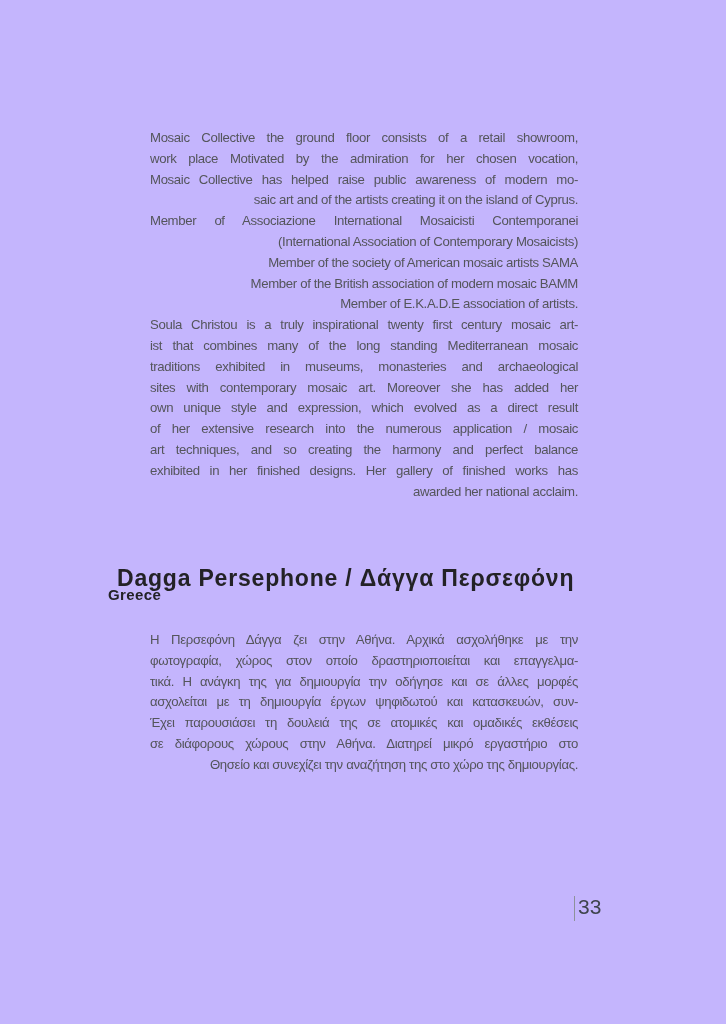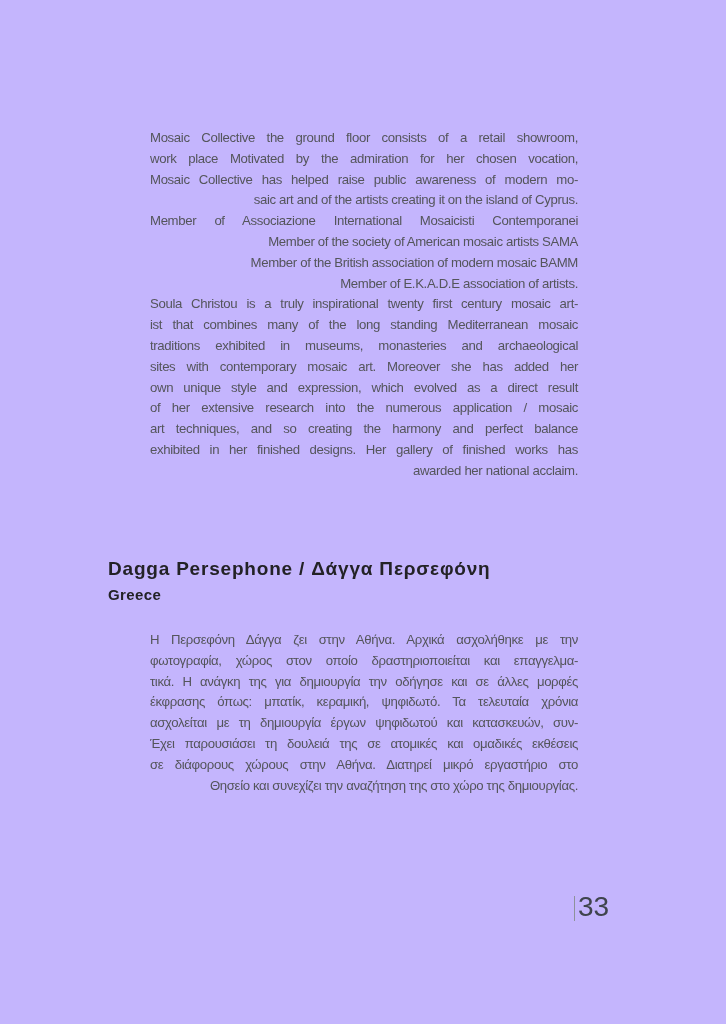--- a/index.html
+++ b/index.html
@@ -31,22 +31,22 @@
   .text-block .line.j {
     text-align: justify;
     text-align-last: justify;
   }
   .block-en { top: 128px; }
   .block-gr { top: 630px; }
   .artist-heading {
     position: absolute;
     left: 108px;
     top: 557px;
-    margin: 0;
-    font-size: 19px;
+    margin: 9px;
+    font-size: 23px;
     font-weight: 700;
     letter-spacing: 0.8px;
     line-height: 24px;
     color: #232226;
   }
   .country-label {
     position: absolute;
     left: 108px;
     top: 586px;
     font-size: 15px;
@@ -61,37 +61,38 @@
     display: flex;
     align-items: flex-start;
   }
   .pn-bar {
     width: 1px;
     height: 25px;
     margin-top: 1px;
     background: #8d929a;
   }
   .pn-num {
-    font-size: 28px;
+    font-size: 21px;
     line-height: 24px;
     padding-left: 3px;
     color: #3f444d;
   }
 </style>
 </head>
 <body>
 
 <div class="page">
 
   <div class="text-block block-en">
     <div class="line j">Mosaic Collective the ground floor consists of a retail showroom,</div>
     <div class="line j">work place Motivated by the admiration for her chosen vocation,</div>
     <div class="line j">Mosaic Collective has helped raise public awareness of modern mo-</div>
     <div class="line">saic art and of the artists creating it on the island of Cyprus.</div>
     <div class="line j">Member of Associazione International Mosaicisti Contemporanei</div>
+    <div class="line">(International Association of Contemporary Mosaicists)</div>
     <div class="line">Member of the society of American mosaic artists SAMA</div>
     <div class="line">Member of the British association of modern mosaic BAMM</div>
     <div class="line">Member of E.K.A.D.E association of artists.</div>
     <div class="line j">Soula Christou is a truly inspirational twenty first century mosaic art-</div>
     <div class="line j">ist that combines many of the long standing Mediterranean mosaic</div>
     <div class="line j">traditions exhibited in museums, monasteries and archaeological</div>
     <div class="line j">sites with contemporary mosaic art. Moreover she has added her</div>
     <div class="line j">own unique style and expression, which evolved as a direct result</div>
     <div class="line j">of her extensive research into the numerous application / mosaic</div>
     <div class="line j">art techniques, and so creating the harmony and perfect balance</div>
@@ -99,21 +100,20 @@
     <div class="line">awarded her national acclaim.</div>
   </div>
 
   <h1 class="artist-heading">Dagga Persephone / Δάγγα Περσεφόνη</h1>
   <div class="country-label">Greece</div>
 
   <div class="text-block block-gr">
     <div class="line j">Η Περσεφόνη Δάγγα ζει στην Αθήνα. Αρχικά ασχολήθηκε με την</div>
     <div class="line j">φωτογραφία, χώρος στον οποίο δραστηριοποιείται και επαγγελμα-</div>
     <div class="line j">τικά. Η ανάγκη της για δημιουργία την οδήγησε και σε άλλες μορφές</div>
-    <div class="line j">έκφρασης όπως: μπατίκ, κεραμική, ψηφιδωτό. Τα τελευταία χρόνια</div>
     <div class="line j">ασχολείται με τη δημιουργία έργων ψηφιδωτού και κατασκευών, συν-</div>
     <div class="line j">Έχει παρουσιάσει τη δουλειά της σε ατομικές και ομαδικές εκθέσεις</div>
     <div class="line j">σε διάφορους χώρους στην Αθήνα. Διατηρεί μικρό εργαστήριο στο</div>
     <div class="line">Θησείο και συνεχίζει την αναζήτηση της στο χώρο της δημιουργίας.</div>
   </div>
 
   <div class="page-number">
     <span class="pn-bar"></span>
     <span class="pn-num">33</span>
   </div>

